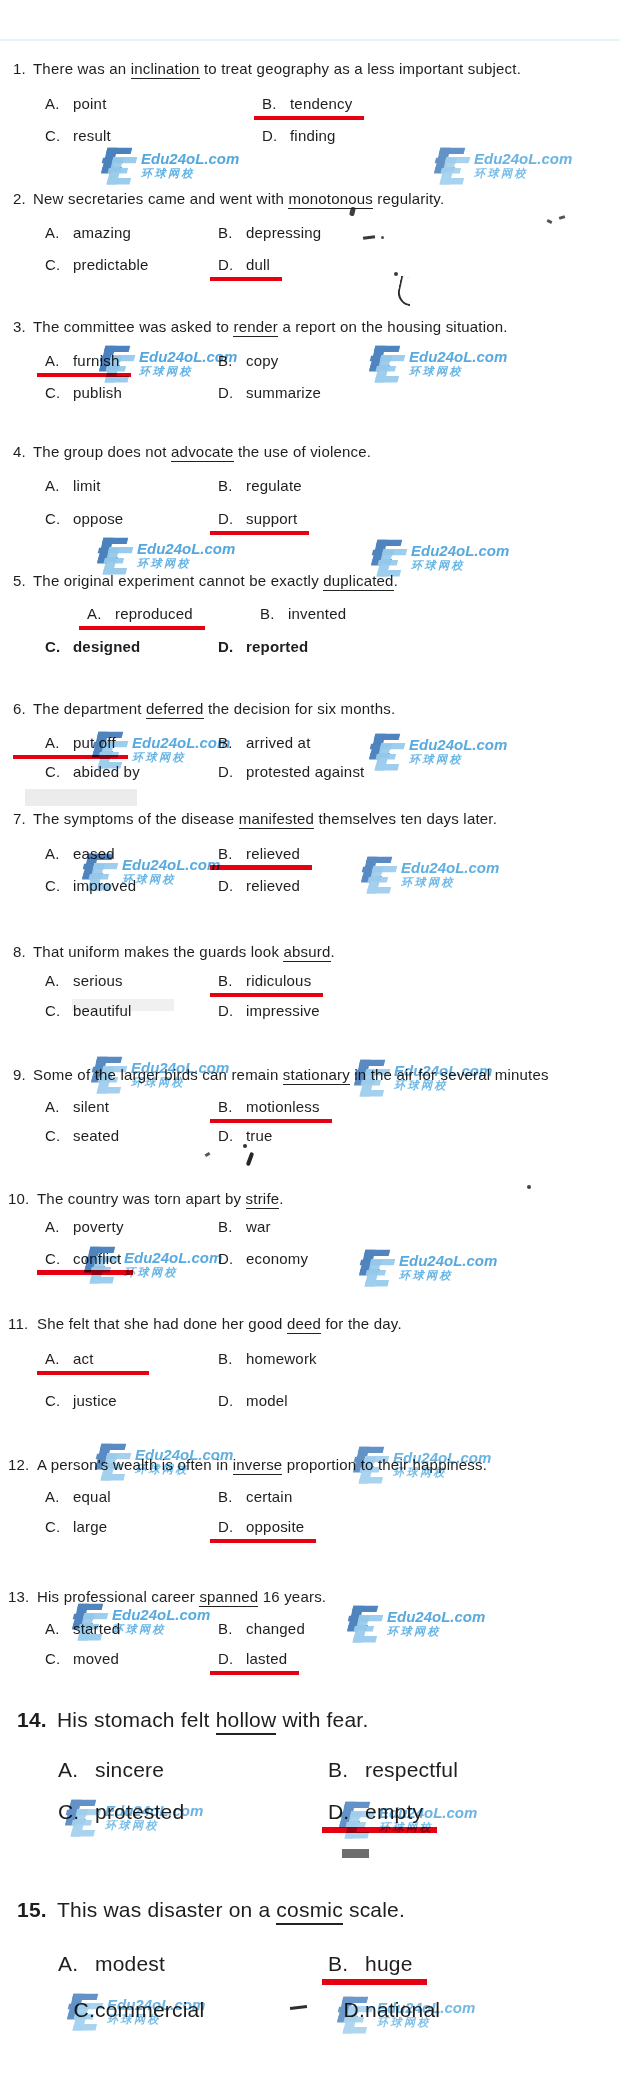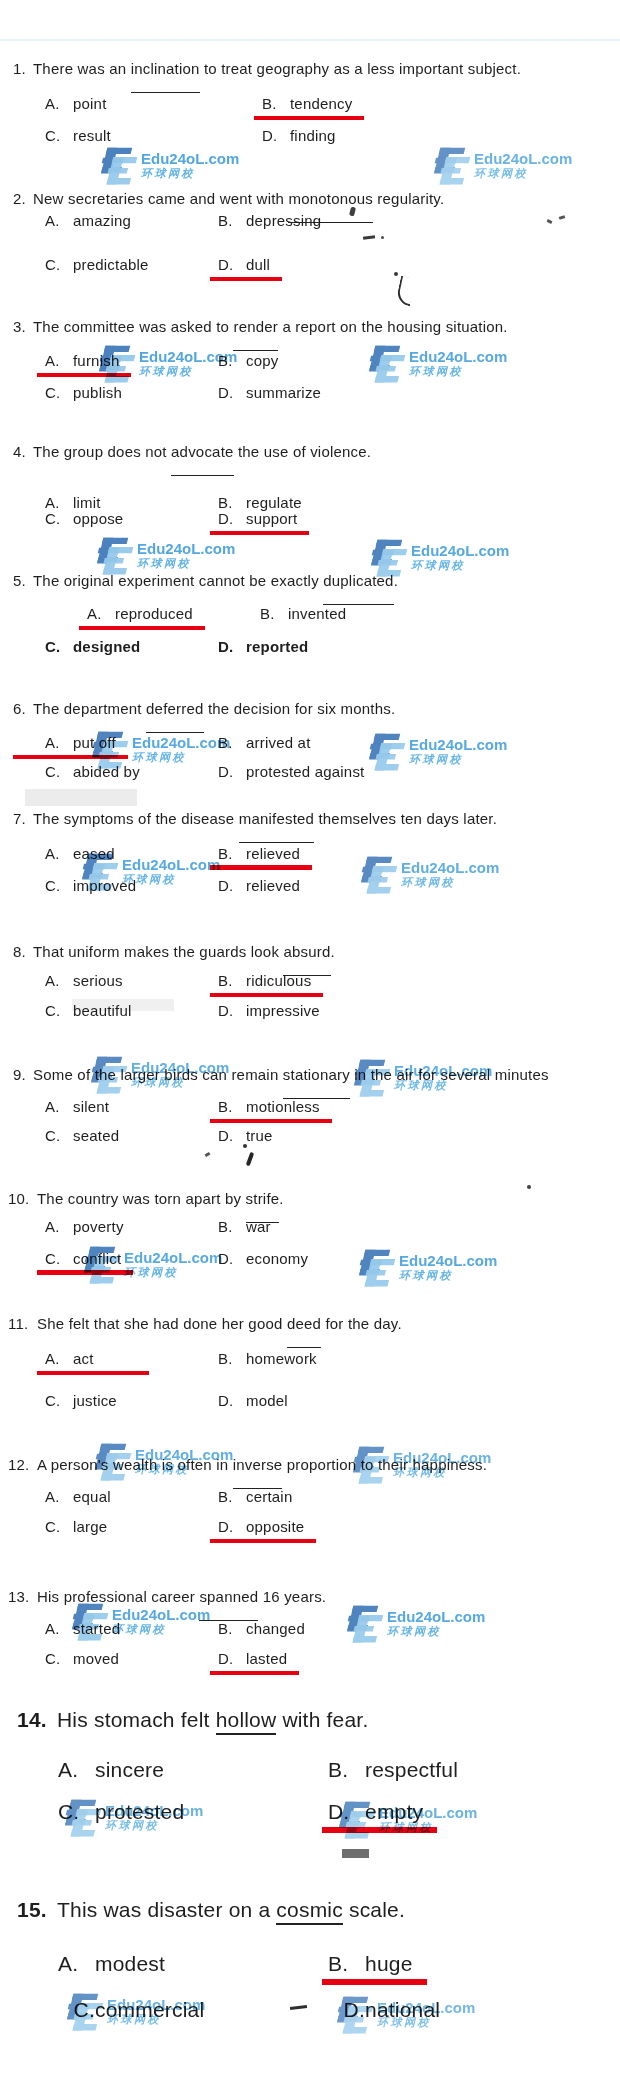--- a/index.html
+++ b/index.html
@@ -17,21 +17,21 @@
   }
   #page{position:absolute;inset:0;}
 
   
   .q{position:absolute;left:0;width:620px;z-index:1;}
   .sent{position:absolute;top:0;left:0;width:620px;font-size:15px;letter-spacing:.2px;white-space:nowrap;}
   .num{position:absolute;left:13px;top:0;}
   .twodigit .num{left:8px;}
   .stext{position:absolute;left:33px;top:0;}
   .twodigit .stext{left:37px;}
-  .u{border-bottom:1.5px solid #222;padding-bottom:15px;}
+  .u{border-bottom:1.5px solid #222;padding-bottom:1px;}
   .orow{position:absolute;left:0;width:620px;height:22px;font-size:15px;letter-spacing:.2px;white-space:nowrap;}
   .oc{position:absolute;top:0;}
   .cellA{left:45px;}
   .cellB{left:218px;}
   .wideB .cellB{left:262px;}
   .oletter{display:inline-block;width:28px;}
   .correct{position:relative;}
   .correct::after{
     content:"";position:absolute;left:-8px;right:-12px;bottom:-8px;height:4px;
     background:var(--red);
@@ -48,21 +48,21 @@
   .large .cellA{left:58px;}
   .large .cellB{left:328px;}
   .large .oletter{width:37px;}
   .large .correct::after{height:6px;bottom:-10px;left:-6px;right:-14px;}
   .large .u{border-bottom-width:2px;padding-bottom:2px;}
 
   
   .wm{position:absolute;display:flex;align-items:flex-start;gap:3px;z-index:2;mix-blend-mode:multiply;pointer-events:none;}
   .wm-logo svg{width:46px;height:42px;display:block;}
   .wm-text{padding-top:4px;}
-  .wm-brand{font-size:15px;font-weight:bold;color:var(--brand);line-height:1.15;}
+  .wm-brand{font-size:15px;font-weight:bold;font-style:italic;color:var(--brand);line-height:1.15;}
   .wm-cn{font-size:11px;font-weight:bold;font-style:italic;color:var(--cn);letter-spacing:2.5px;line-height:1.25;}
 
   
   .art{position:absolute;z-index:0;}
 </style>
 </head>
 <body>
 
 <div id="page">
     <div class="art" style="left: 0px; top: 39px; width: 620px; height: 2px; background: rgb(230, 244, 249);"></div>
@@ -621,21 +621,21 @@
     <div class="orow" style="top: 67px;">
       <span class="oc cellA"><span class="oletter">C.</span><span class="otext">result</span></span>
       <span class="oc cellB"><span class="oletter">D.</span><span class="otext">finding</span></span>
     </div>
   </div>
     <div class="q" style="top: 190px;">
     <div class="sent">
       <span class="num">2.</span>
       <span class="stext"><span>New secretaries came and went with </span><span class="u">monotonous</span><span> regularity.</span></span>
     </div>
-    <div class="orow" style="top: 22px;">
+    <div class="orow" style="top: 34px;">
       <span class="oc cellA"><span class="oletter">A.</span><span class="otext">amazing</span></span>
       <span class="oc cellB"><span class="oletter">B.</span><span class="otext">depressing</span></span>
     </div>
     <div class="orow" style="top: 66px;">
       <span class="oc cellA"><span class="oletter">C.</span><span class="otext">predictable</span></span>
       <span class="oc cellB correct"><span class="oletter">D.</span><span class="otext">dull</span></span>
     </div>
   </div>
     <div class="q" style="top: 318px;">
     <div class="sent">
@@ -649,21 +649,21 @@
     <div class="orow" style="top: 66px;">
       <span class="oc cellA"><span class="oletter">C.</span><span class="otext">publish</span></span>
       <span class="oc cellB"><span class="oletter">D.</span><span class="otext">summarize</span></span>
     </div>
   </div>
     <div class="q" style="top: 443px;">
     <div class="sent">
       <span class="num">4.</span>
       <span class="stext"><span>The group does not </span><span class="u">advocate</span><span> the use of violence.</span></span>
     </div>
-    <div class="orow" style="top: 34px; margin-top: 17px;">
+    <div class="orow" style="top: 34px;">
       <span class="oc cellA"><span class="oletter">A.</span><span class="otext">limit</span></span>
       <span class="oc cellB"><span class="oletter">B.</span><span class="otext">regulate</span></span>
     </div>
     <div class="orow" style="top: 67px;">
       <span class="oc cellA"><span class="oletter">C.</span><span class="otext">oppose</span></span>
       <span class="oc cellB correct"><span class="oletter">D.</span><span class="otext">support</span></span>
     </div>
   </div>
     <div class="q" style="top: 572px;">
     <div class="sent">

